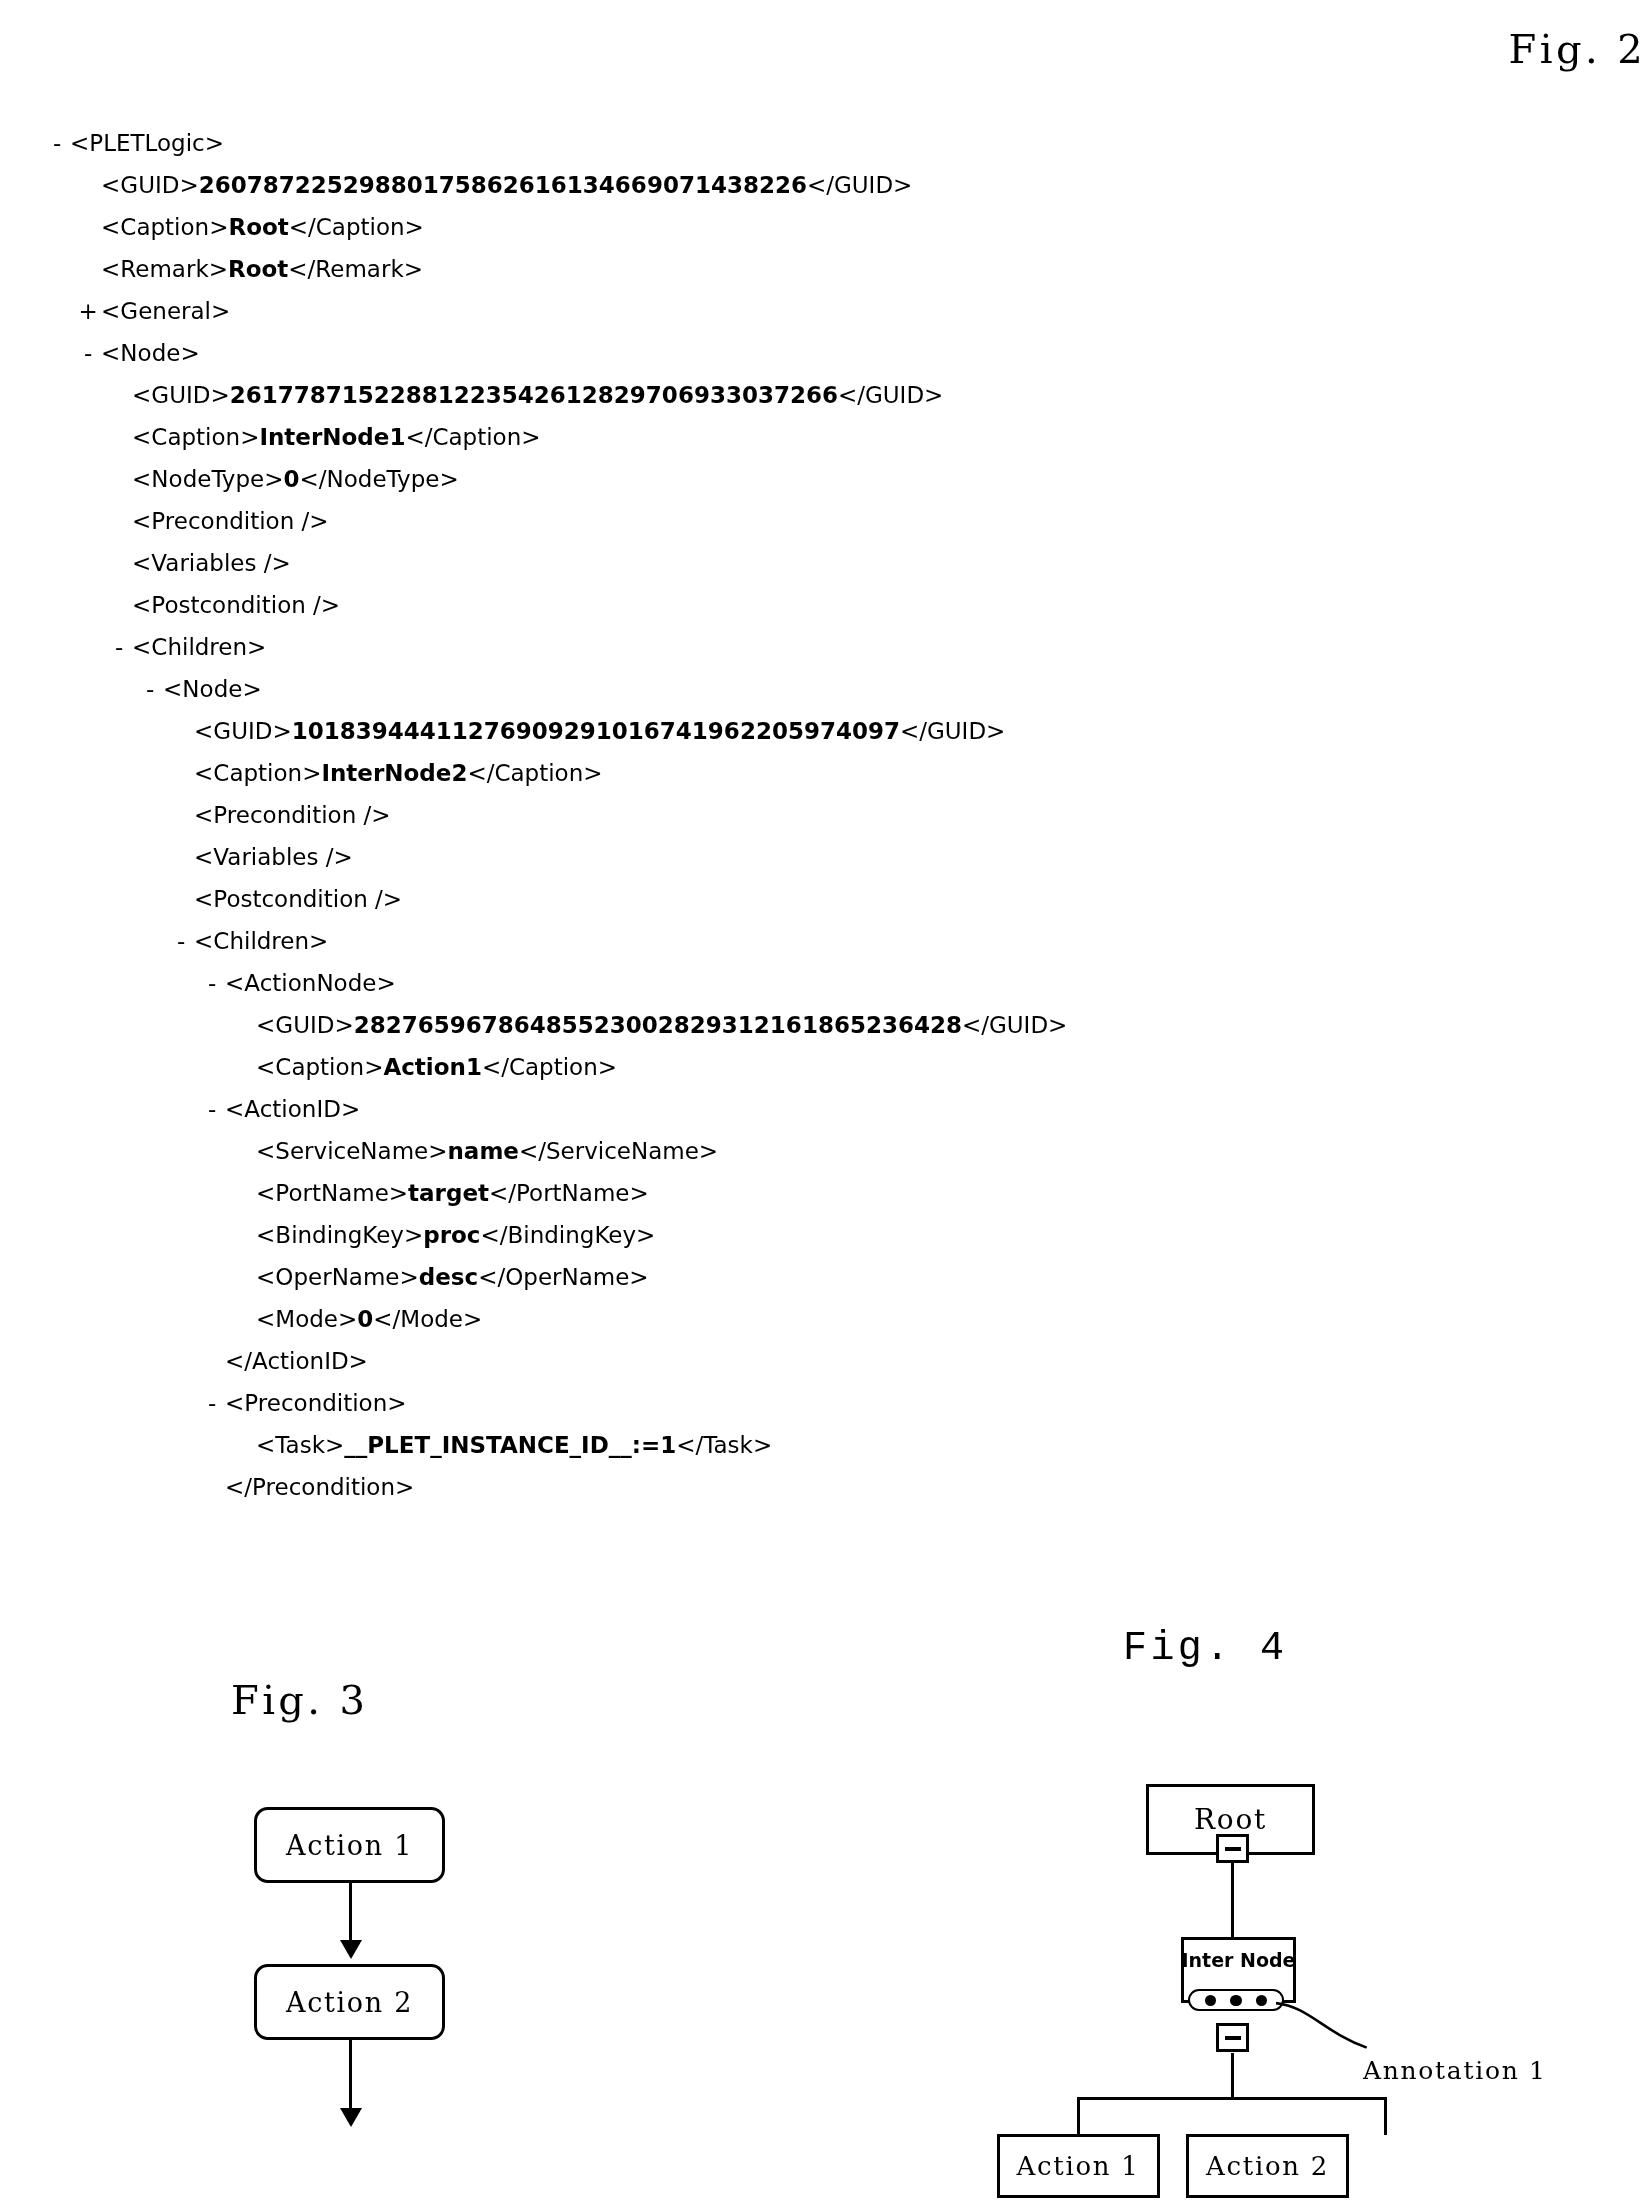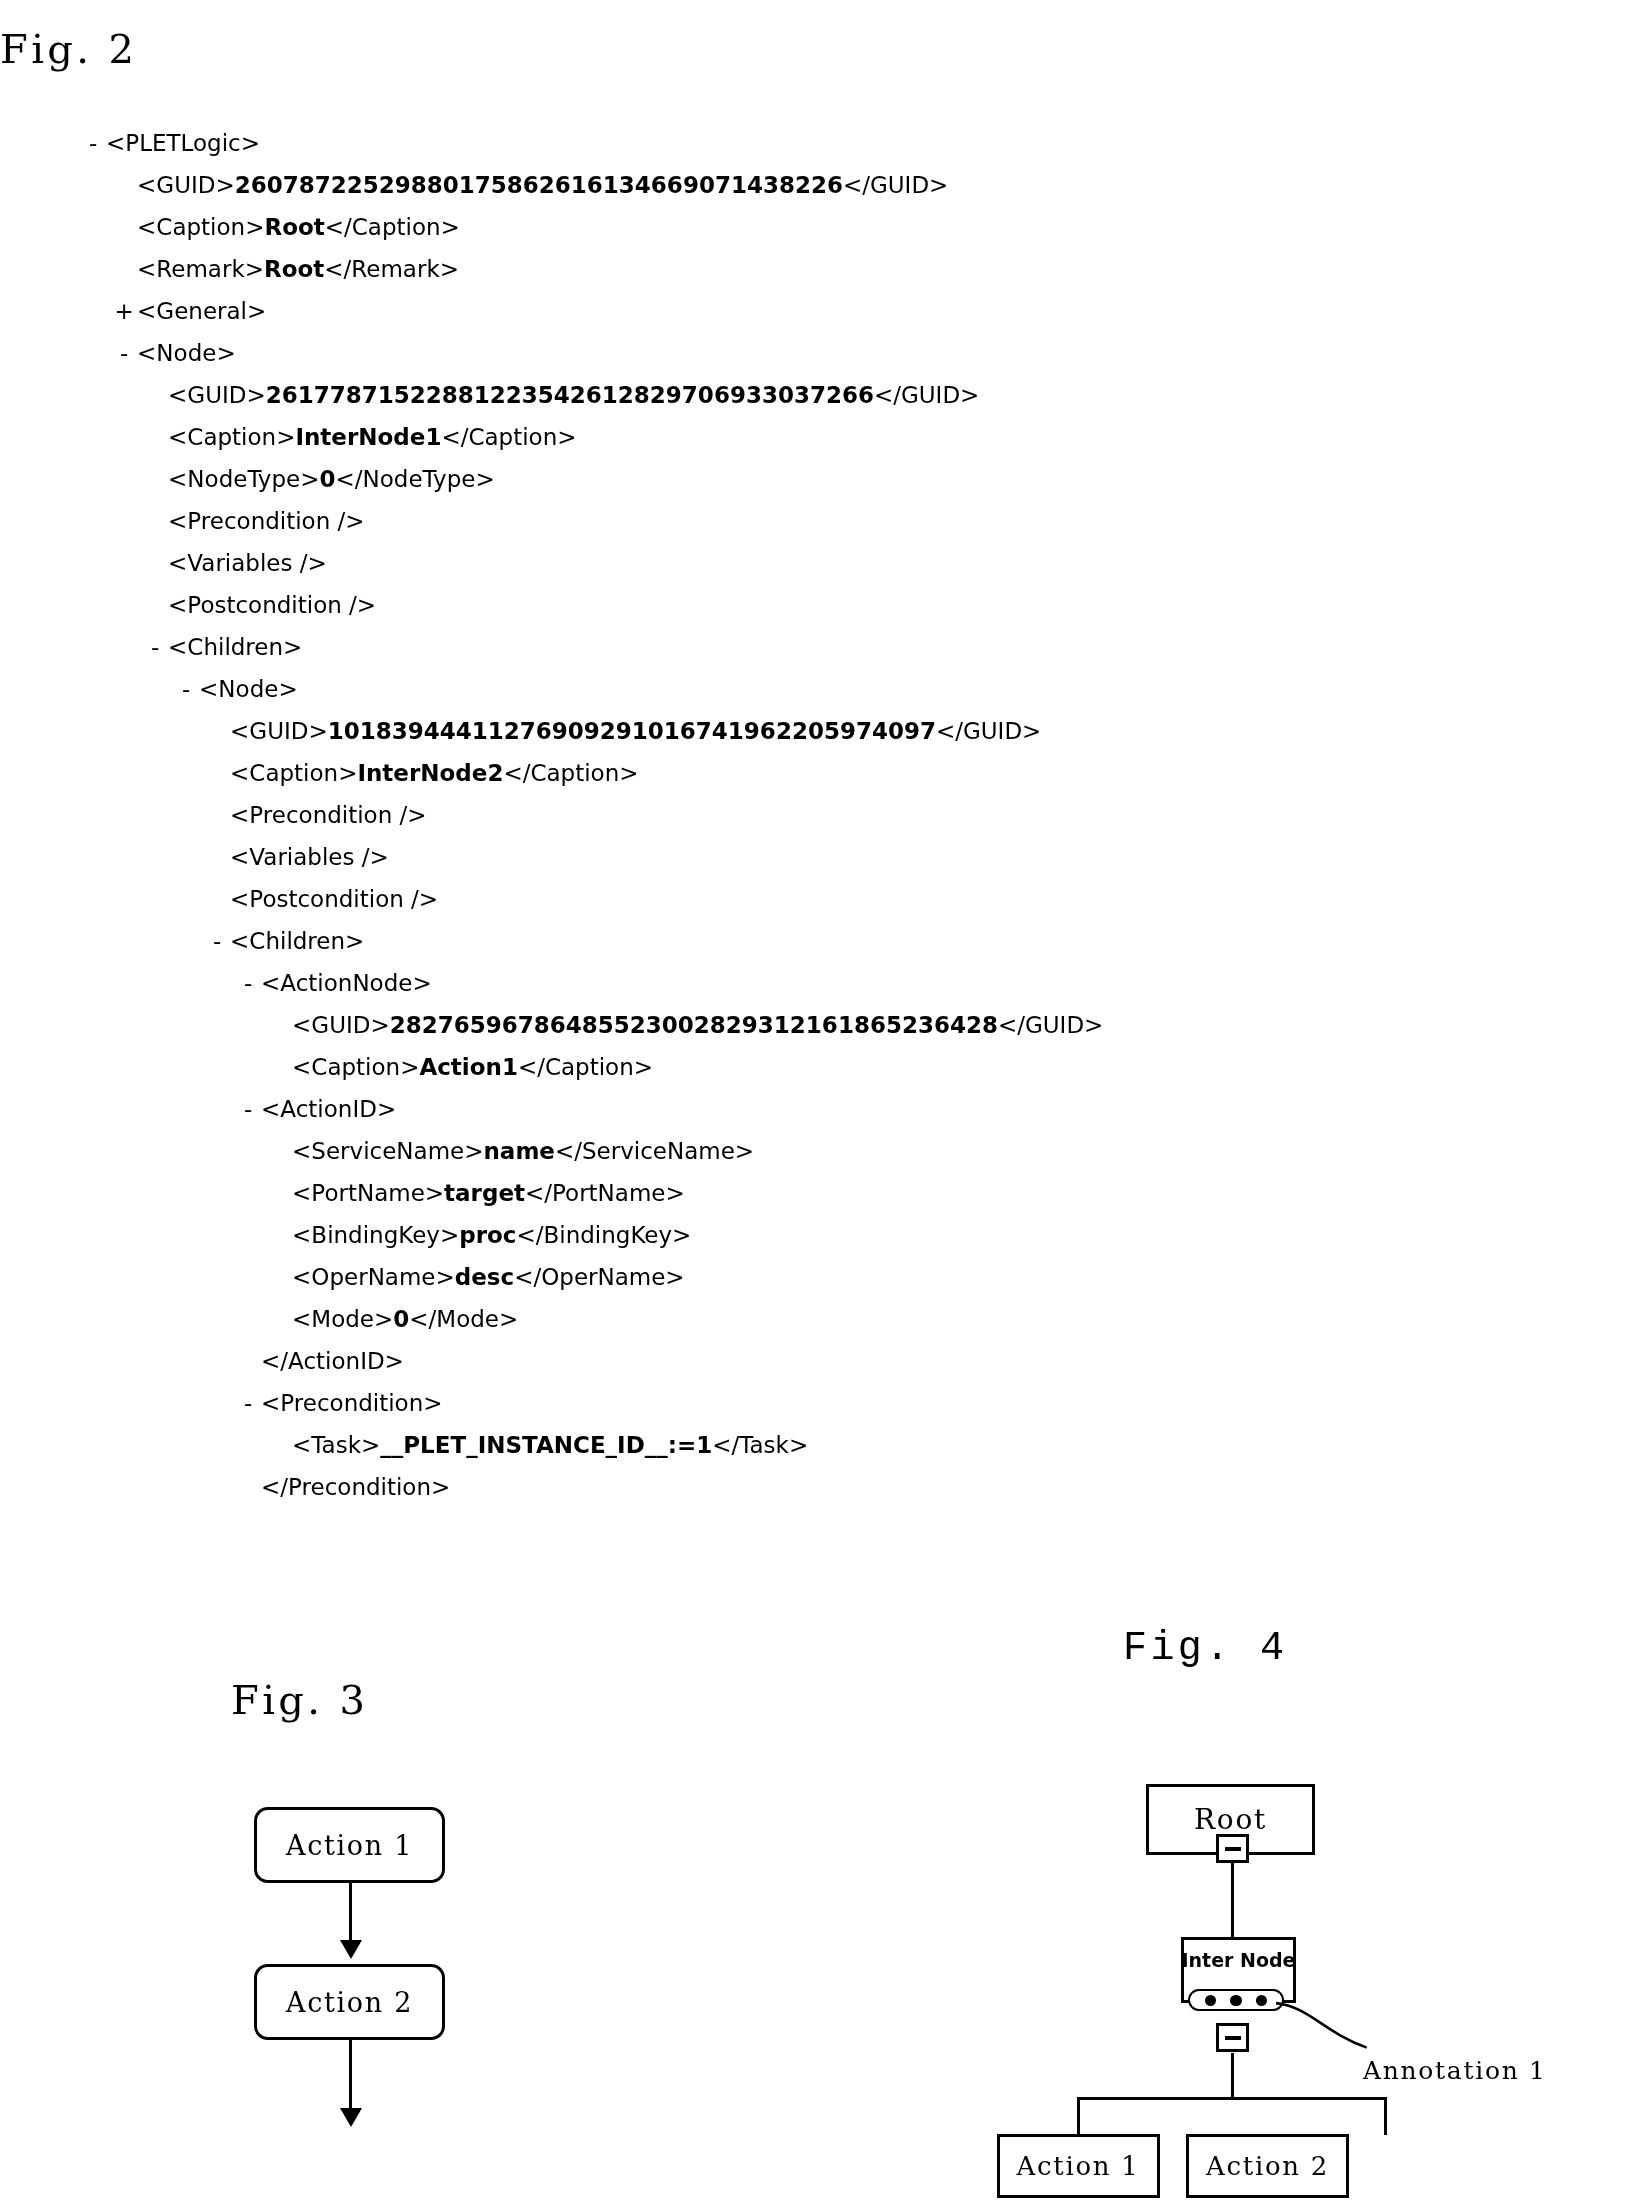--- a/index.html
+++ b/index.html
@@ -18,35 +18,34 @@
 
   
   .fig-caption {
     position: absolute;
     font-family: "DejaVu Serif", serif;
     font-size: 40px;
     letter-spacing: 3.4px;
     color: #000;
     white-space: nowrap;
   }
-  #fig2-caption { left: 0; right: 0; top: 26px; text-align: left; }
+  #fig2-caption { left: 0; right: 0; top: 26px; text-align: right; }
   #fig3-caption { left: 231px; top: 1661px; margin-top: 16px; }
   #fig4-caption { left: 1123px; top: 1626px; font-family: Liberation Mono, monospace; }
 
   
   #xml-tree {
     position: absolute;
     left: 46px;
     top: 122px;
     width: 1514px;
     font-family: "DejaVu Sans", sans-serif;
     font-size: 23px;
     line-height: 42px;
     white-space: nowrap;
-    margin-left: 36px;
   }
   .xrow {
     position: relative;
     height: 42px;
     white-space: nowrap;
   }
   .toggle {
     display: inline-block;
     width: 22.4px;
     text-align: center;

